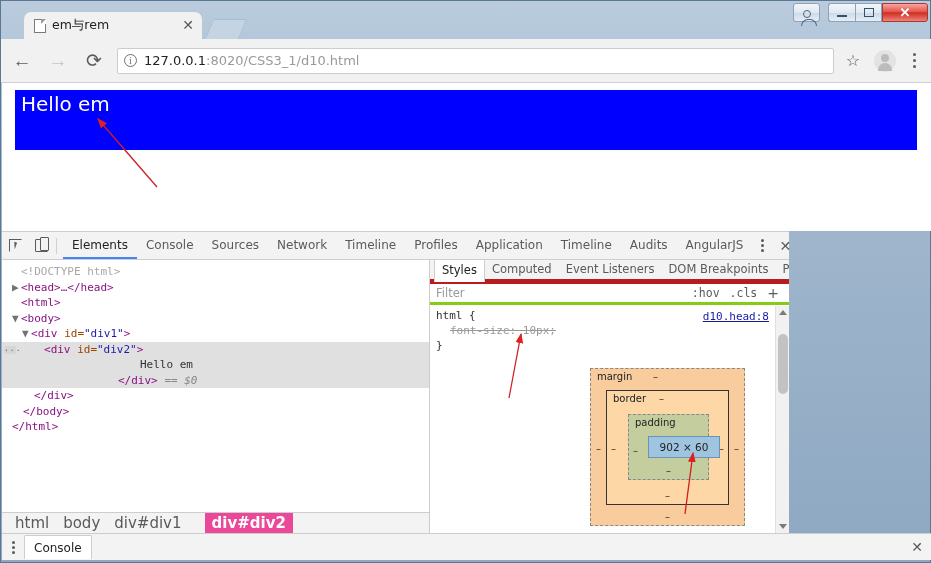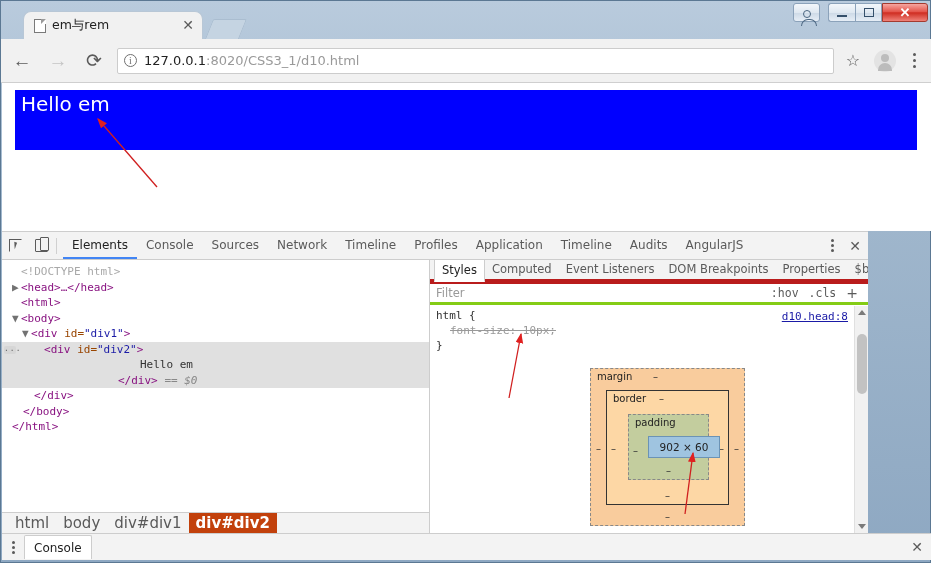--- a/index.html
+++ b/index.html
@@ -143,21 +143,21 @@
     width: 902px; height: 60px;
     background: #0000ff;
     color: #fff;
     font-size: 20px;
     font-family: "DejaVu Sans", sans-serif;
     padding: 2px 0 0 6px;
   }
 
   
   #devtools {
-    position: absolute; left: 1px; top: 230px; width: 866px; height: 302px;
+    position: absolute; left: 1px; top: 230px; width: 787px; height: 302px;
     background: #fff; border-top: 1px solid #cdcdcd;
     font-family: "DejaVu Sans", sans-serif;
   }
   #dt-tabbar {
     height: 28px; background: #f3f3f3; border-bottom: 1px solid #cdcdcd;
     display: flex; align-items: center;
   }
   .dt-icon-btn {
     width: 26px; height: 26px; display:flex; align-items:center; justify-content:center;
     flex: none;
@@ -224,21 +224,21 @@
   }
   #breadcrumb {
     position: absolute; left: 0; bottom: 0; width: 428px; height: 21px;
     background: #f3f3f3; border-top: 1px solid #cdcdcd;
     display: flex; align-items: center; padding-left: 6px; gap: 0;
   }
   .crumb {
     padding: 0 7px; height: 20px; line-height: 20px;
     font-size: 15px; color: #5a5a5a; font-family: "DejaVu Sans", sans-serif;
   }
-  .crumb.active { background: #c2410c; color: #fff; font-weight: bold; }
+  .crumb.active { background: #ec4899; color: #fff; font-weight: bold; margin-left: 16px; }
 
   
   #styles-pane { flex: 1; position: relative; background: #fff; overflow: hidden; }
   #styles-tabbar {
     height: 24px; background: #f3f3f3; border-bottom: 5px solid #b91c1c;
     display: flex; align-items: center; padding-left: 4px;
   }
   .st-tab {
     padding: 0 7px; height: 23px; line-height: 23px; font-size: 11.5px; color: #5a5a5a;
     white-space: nowrap;

